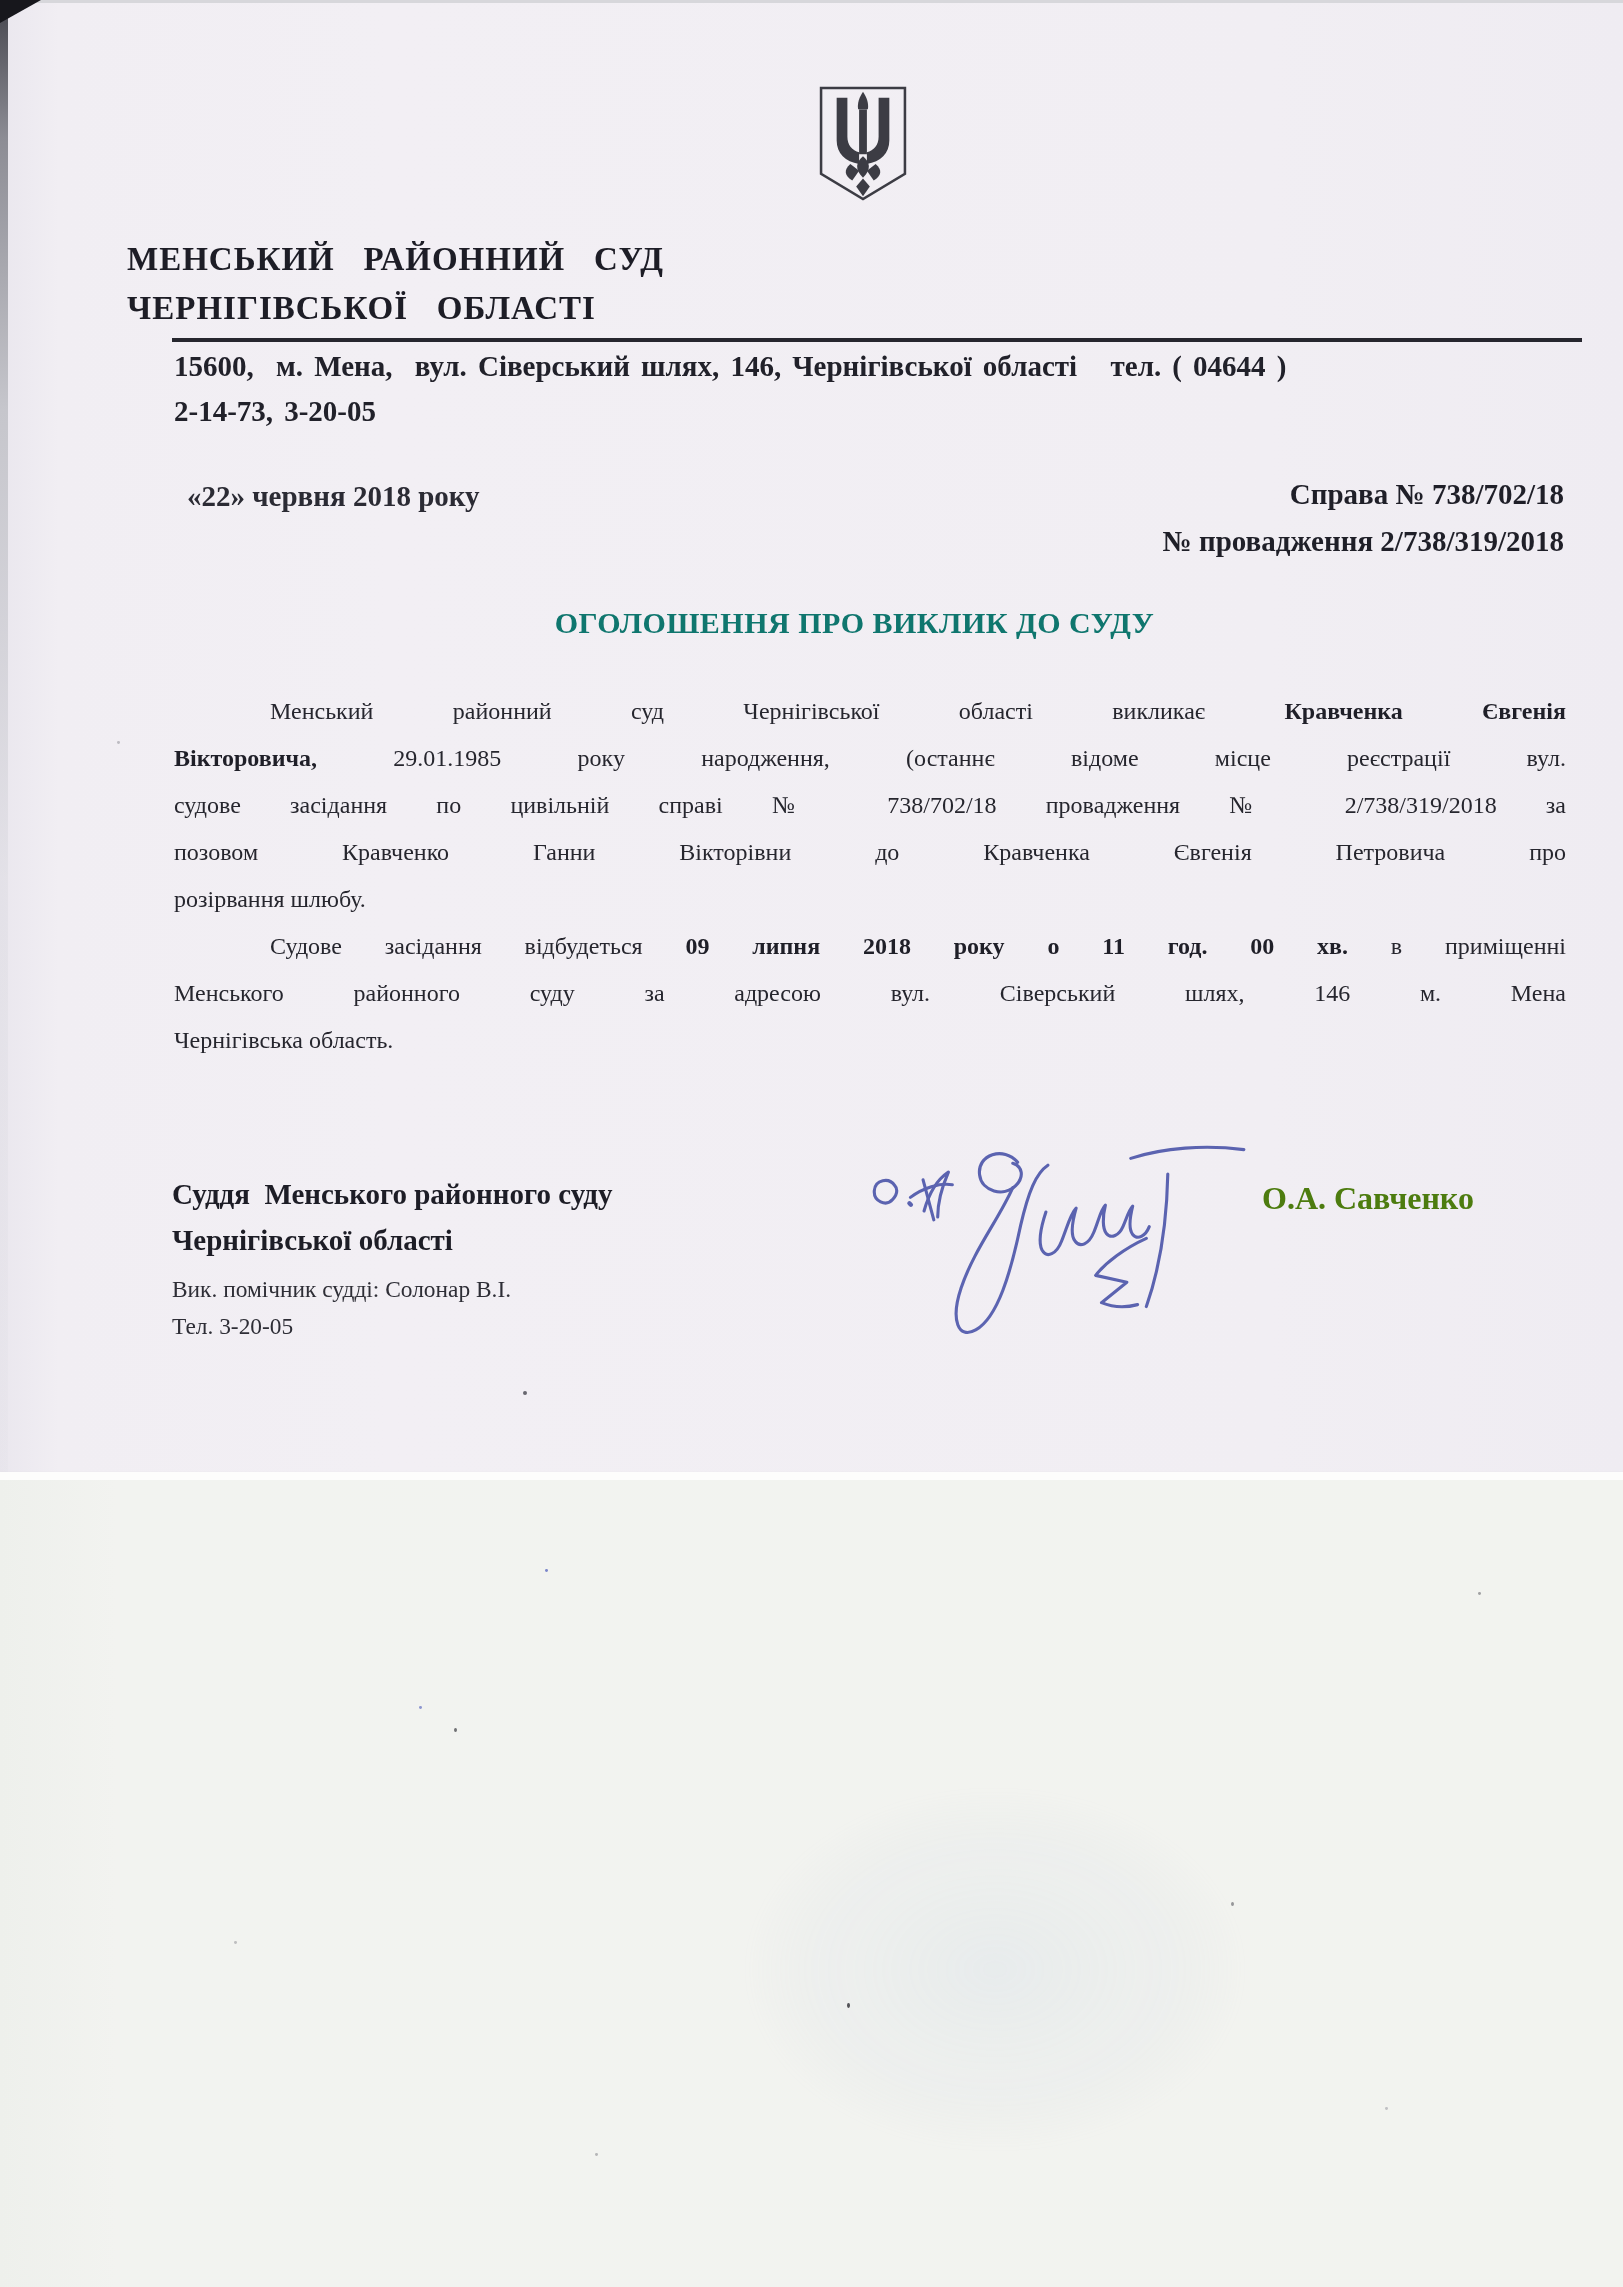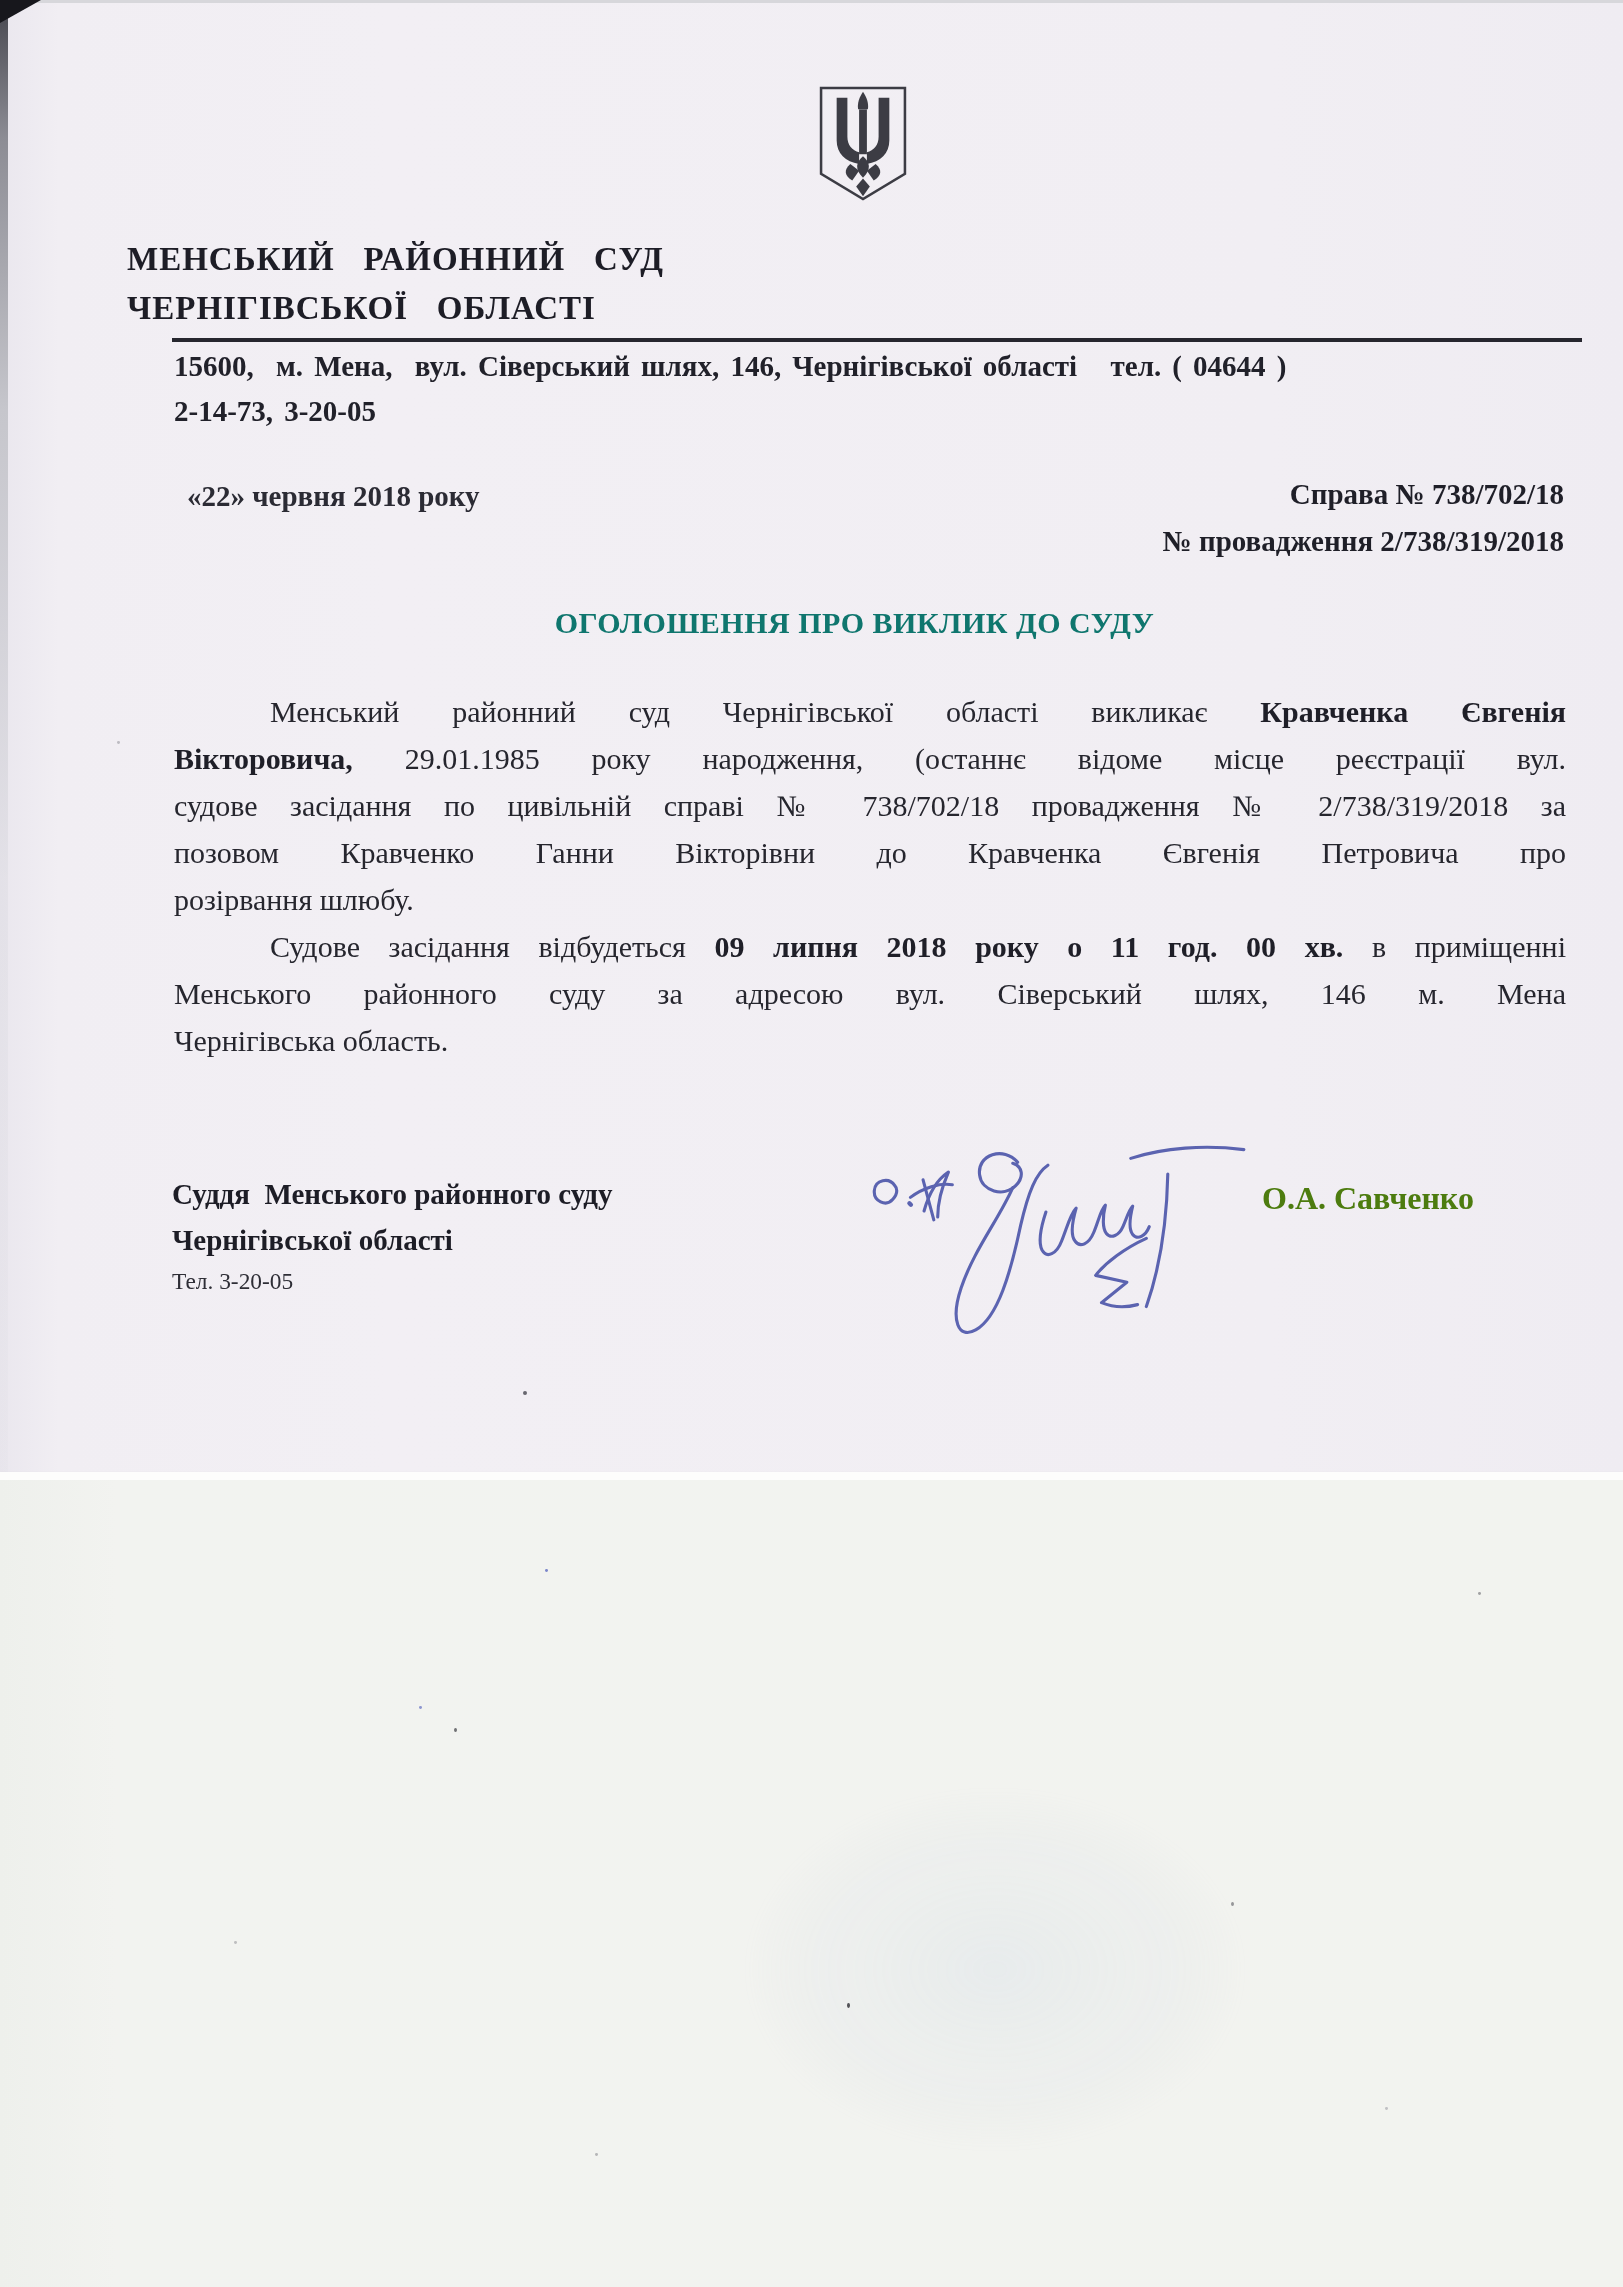--- a/index.html
+++ b/index.html
@@ -49,21 +49,21 @@
   .date-line{position:absolute;left:187px;top:480px;font-size:29px;color:#2b2b34;font-weight:bold;}
   .case-line{position:absolute;right:60px;text-align:right;font-weight:bold;font-size:29px;color:#1f1f28;}
   .case-line.l1{top:478px;}
   .case-line.l2{top:525px;}
   .doc-title{
     position:absolute;left:172px;width:1365px;top:606px;text-align:center;
     font-weight:bold;font-size:30px;color:#0f766e;letter-spacing:0.5px;
   }
   .body-text{
     position:absolute;left:174px;top:688px;width:1392px;
-    font-size:30px;line-height:47px;color:#26262e;
+    font-size:24px;line-height:47px;color:#26262e;
   }
   .bline{text-align:justify;text-align-last:justify;white-space:normal;}
   .bline.first{text-indent:96px;}
   .bline.last{text-align-last:left;}
   .bline b{font-weight:bold;color:#1f1f28;}
   .sig-left{position:absolute;left:172px;top:1171px;}
   .sig-title{font-weight:bold;font-size:29px;color:#1d1d26;white-space:pre-wrap;line-height:46px;}
   .sig-sub{font-size:23.4px;color:#2e2e36;line-height:37px;}
   .sig-sub.first{margin-top:7.8px;}
   .judge-name{
@@ -123,20 +123,21 @@
     <div class="bline"><span>позовом Кравченко Ганни Вікторівни до Кравченка Євгенія Петровича про</span></div>
     <div class="bline last"><span>розірвання шлюбу.</span></div>
     <div class="bline first"><span>Судове засідання відбудеться </span><b>09 липня 2018 року о 11 год. 00 хв.</b><span> в приміщенні</span></div>
     <div class="bline"><span>Менського районного суду за адресою вул. Сіверський шлях, 146 м. Мена</span></div>
     <div class="bline last"><span>Чернігівська область.</span></div>
   </div>
 
 <div class="sig-left">
   <div class="sig-title">Суддя  Менського районного суду</div>
   <div class="sig-title">Чернігівської області</div>
+  <div class="sig-sub first">Вик. помічник судді: Солонар В.І.</div>
   <div class="sig-sub">Тел. 3-20-05</div>
 </div>
 
 <svg class="signature" viewBox="0 0 480 330">
   <g fill="none" stroke="#4f58ab" stroke-width="3.2" stroke-linecap="round" stroke-linejoin="round" opacity="0.92">
     <path d="M88,98 c-6,-9 -20,-6 -21,5 c-1,11 12,17 19,9 c6,-7 4,-12 2,-14"></path>
     <path d="M103,116 l1.5,1.5" stroke-width="4.5"></path>
     <path d="M118,124 c5,-18 13,-32 25,-40 c-7,16 -11,31 -11,46"></path>
     <path d="M104,110 c13,-10 30,-15 43,-13"></path>
     <path d="M117,92 l11,41"></path>

